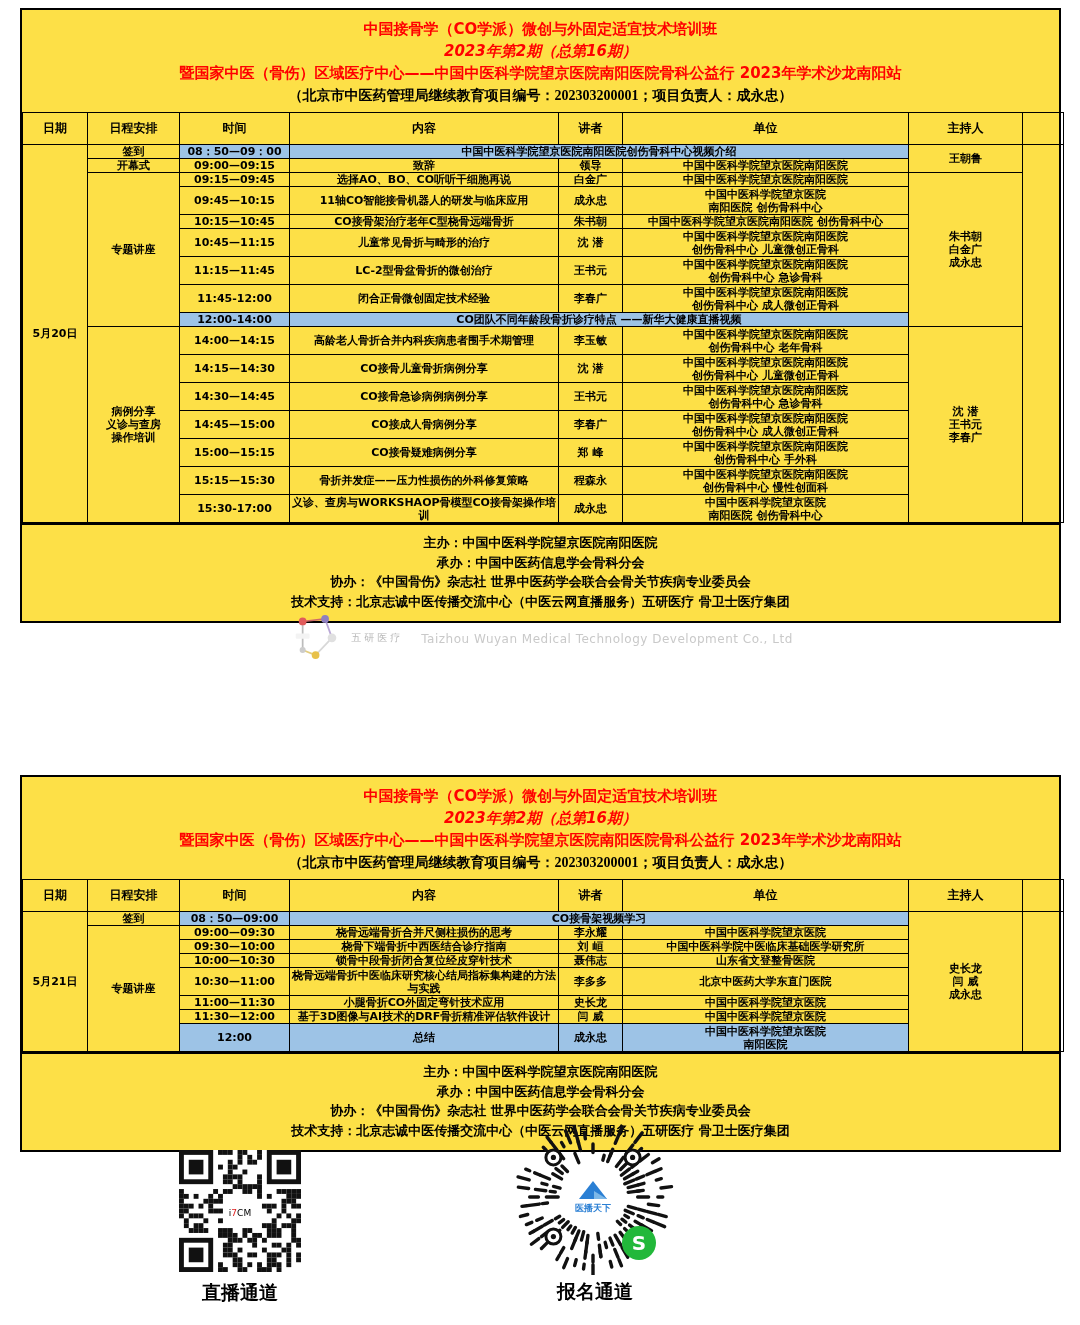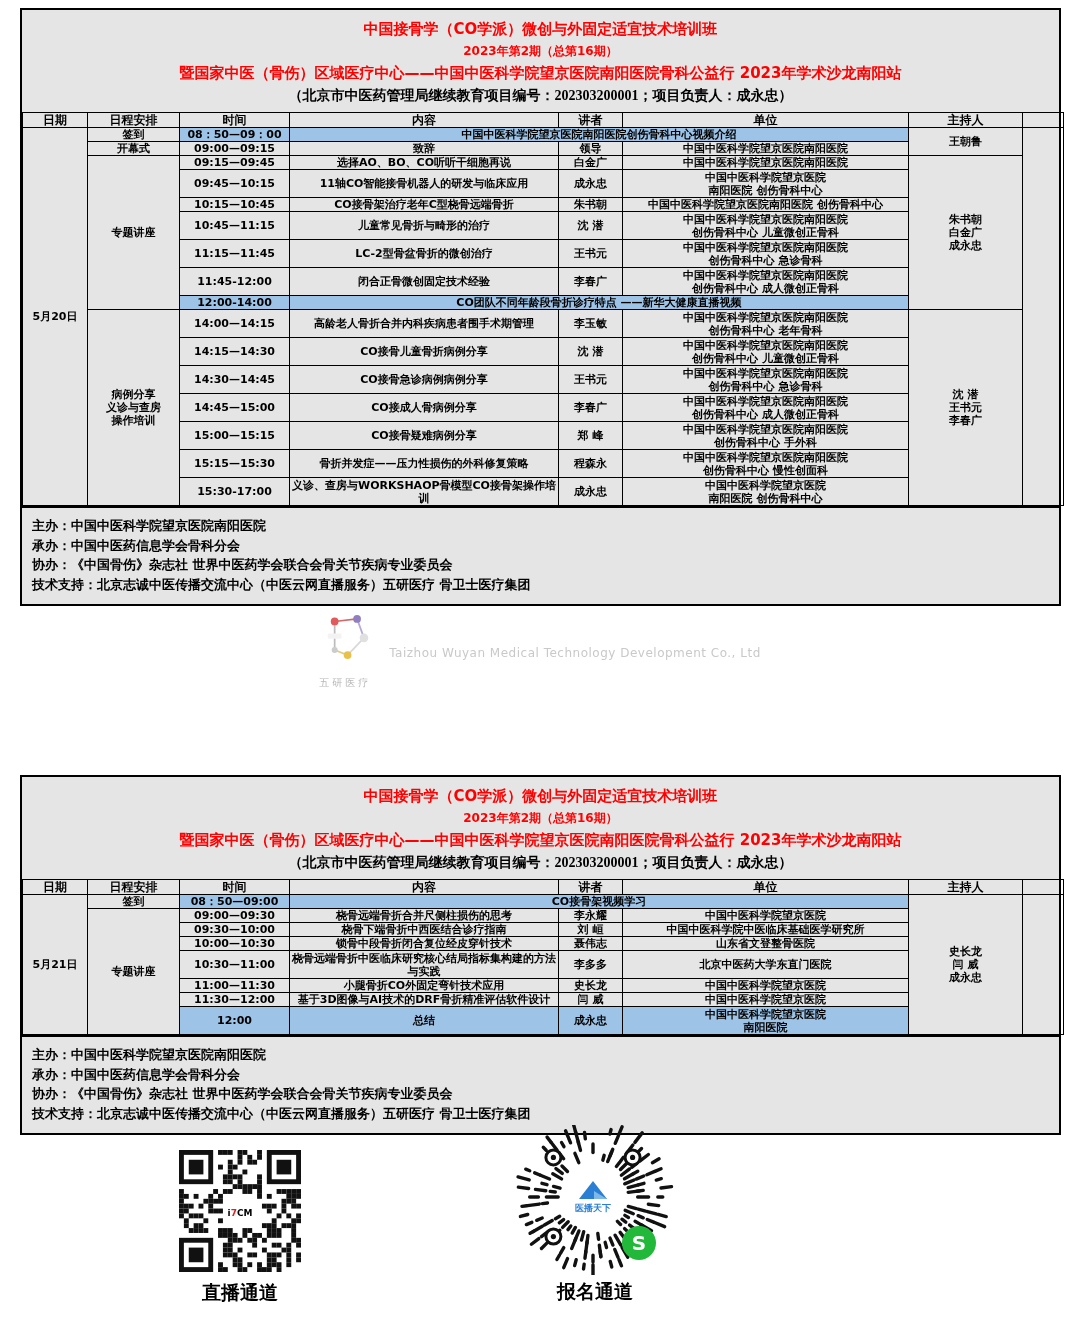--- a/index.html
+++ b/index.html
@@ -1,53 +1,53 @@
 <!DOCTYPE html>
 <html><head>
 <meta charset="utf-8">
 <style>
   * { margin:0; padding:0; box-sizing:border-box; }
   body { background:#fff; font-family:"DejaVu Sans","Liberation Sans",sans-serif; }
   .sheet { position:relative; width:1080px; height:1325px; background:#fff; overflow:hidden; }
 
-  .board { position:absolute; left:20px; width:1041px; border:2px solid #000; background:#e5e5e5; }
+  .board { position:absolute; left:20px; width:1041px; border:2px solid #000; background:#fde047; }
   .board-title { text-align:center; padding:8px 6px 5px; }
   .tl1 { color:#ff0000; font-weight:bold; font-size:15px; line-height:22px; }
-  .tl2 { color:#ff0000; font-weight:bold; font-size:12px; line-height:22px; }
+  .tl2 { color:#ff0000; font-weight:bold; font-size:15px; line-height:22px;font-style:italic; }
   .tl3 { color:#ff0000; font-weight:bold; font-size:15px; line-height:23px; }
   .tl4 { color:#000;    font-weight:bold; font-size:14px; line-height:22px;font-family:Liberation Serif, serif; }
 
   table.sched { width:100%; border-collapse:collapse; table-layout:fixed; }
   .sched th, .sched td { border:1px solid #000; text-align:center; vertical-align:middle;
     font-size:11px; line-height:13px; font-weight:bold; padding:0 2px; overflow:hidden; }
   .sched th { font-size:12px; }
-  tr.h1 { height:14px; } tr.h2 { height:28px; } tr.hh { height:15px; }
+  tr.h1 { height:14px; } tr.h2 { height:28px; } tr.hh { height:32px; }
   .blue { background:#9DC3E6; }
   .pre { white-space:pre-line; }
   .time { letter-spacing:0; }
 
   .board-foot { border-top:2px solid #000; padding:8px 10px 10px; }
-  .board-foot div { font-size:13px; font-weight:bold; line-height:19.5px; text-align:left; }
+  .board-foot div { font-size:13px; font-weight:bold; line-height:19.5px; text-align:center; }
 
   .logo-wrap { position:absolute; left:0; top:612px; width:1080px; display:flex;
     justify-content:center; align-items:center; gap:18px; }
-  .logo-mark { display:flex; flex-direction:column; align-items:center;gap:12px; }
+  .logo-mark { display:flex; flex-direction:row; align-items:center;gap:12px; }
   .logo-caption { font-size:10px; color:#b7b7b7; letter-spacing:3px; margin-top:2px; }
   .company-cn { font-size:24px; color:#9e9e9e; font-weight:bold; letter-spacing:2px; }
   .company-en { font-size:12px; color:#c9c9c9; margin-top:4px; letter-spacing:0.5px; }
 
   .qr-group { position:absolute; text-align:center; }
   .qr-live { left:160px; top:1150px; width:160px; }
   .qr-signup { left:495px; top:1125px; width:200px; }
   .qr-label { font-size:19px; font-weight:bold; color:#000; margin-top:0; }
   .qr-live .qr-label { margin-top:4px; }
   .qr-box { position:relative; display:inline-block; }
   .qr-center-badge { position:absolute; left:50%; top:50%; transform:translate(-50%,-50%);
     width:30px; height:30px; background:#fff; border-radius:6px; display:flex;
-    align-items:center; justify-content:center; font-size:9px; font-weight:bold; }
+    align-items:center; justify-content:center; font-size:9px; font-weight:normal; }
   .qr-center-badge .acc { color:#e02020; }
 </style>
 </head>
 <body>
 
 <div class="sheet">
 
   <div class="board" style="top:8px;">
     <div class="board-title">
       <div class="tl1">中国接骨学（CO学派）微创与外固定适宜技术培训班</div>

